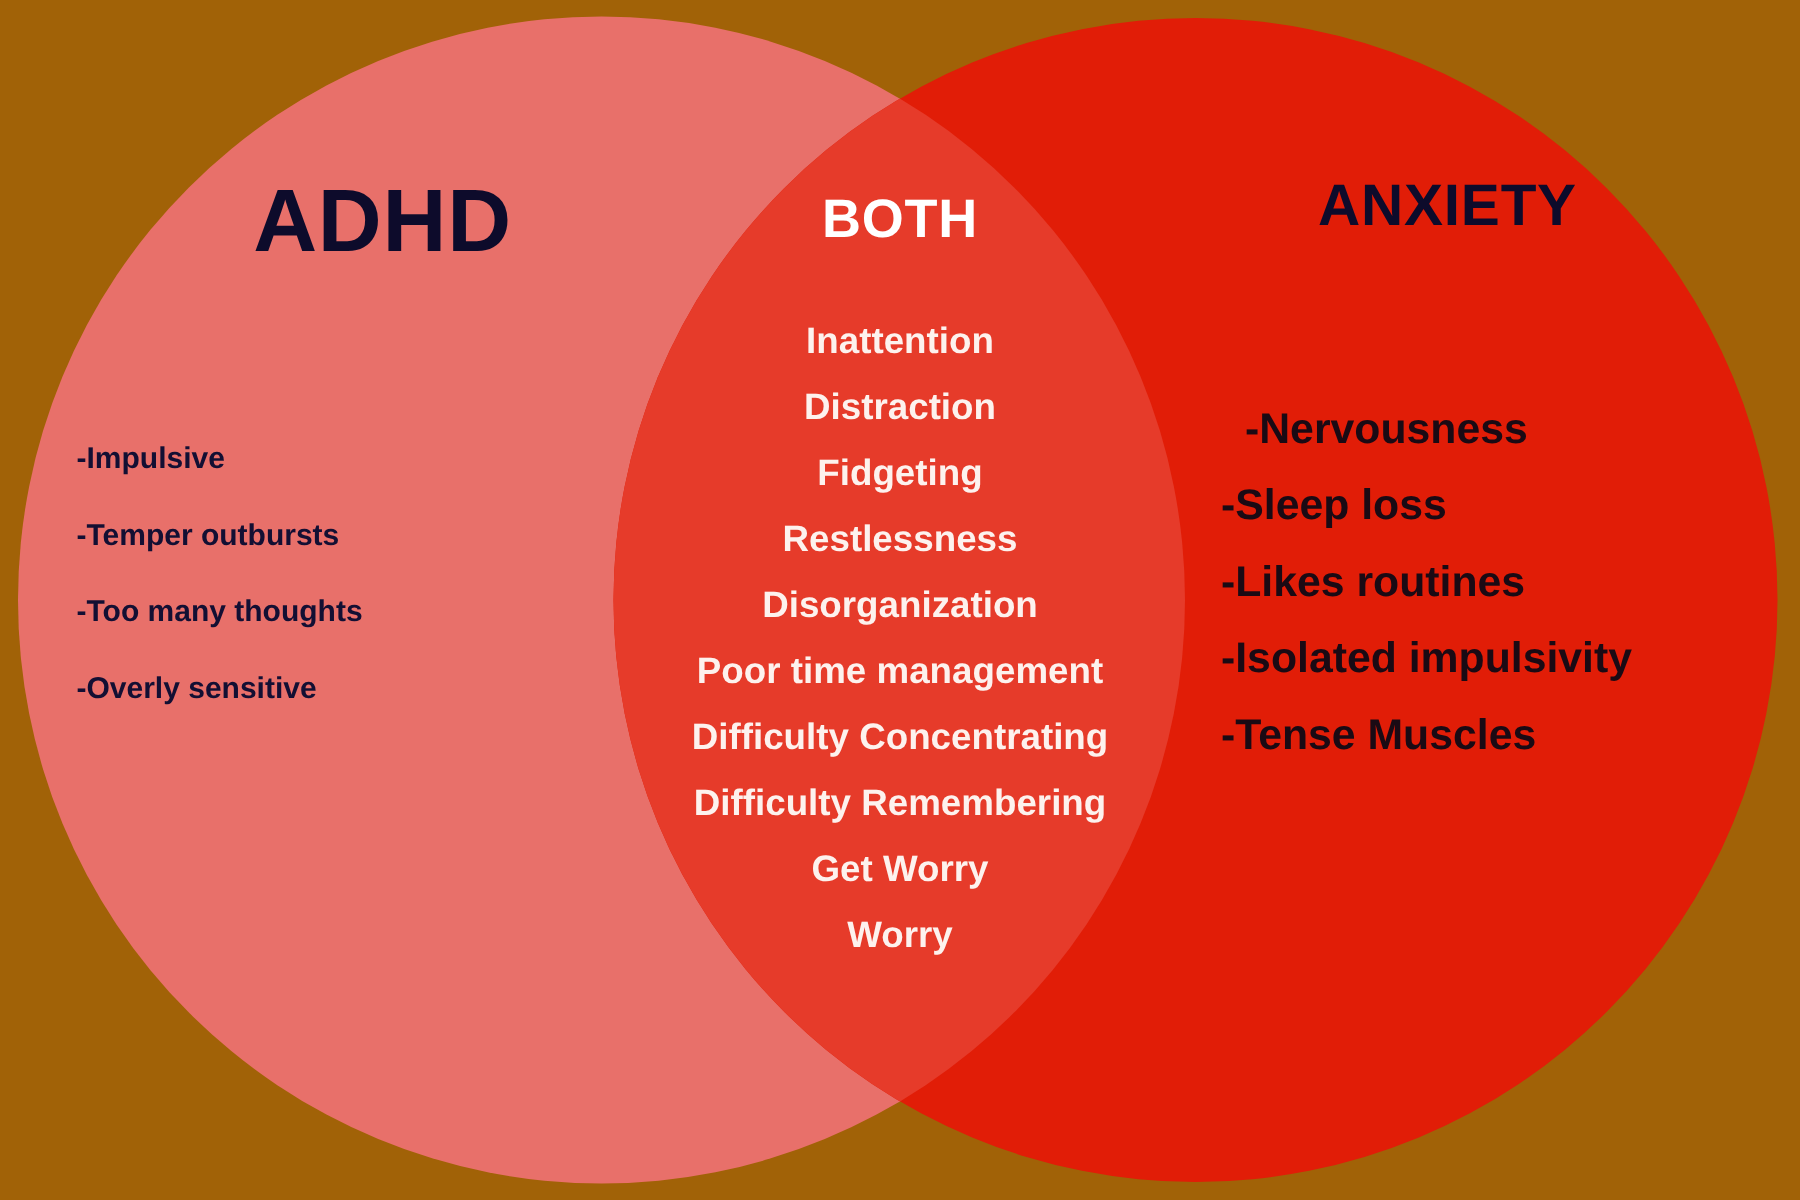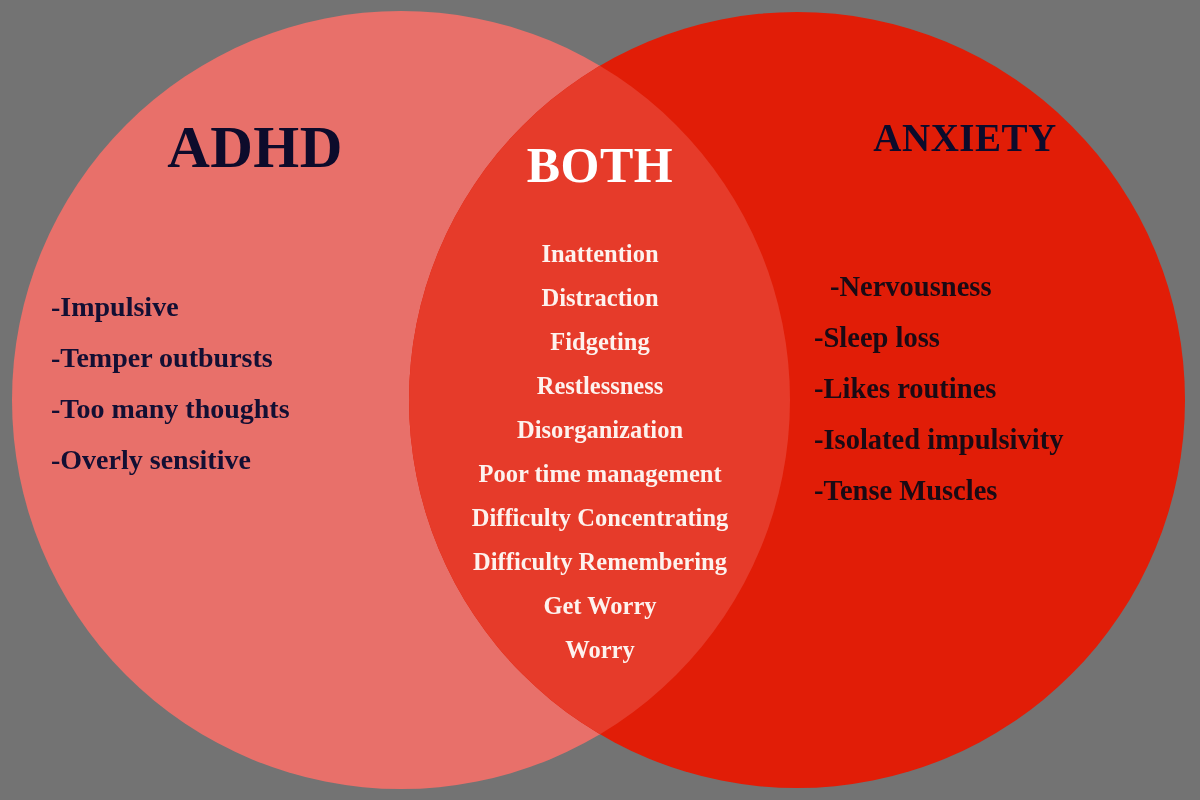--- a/index.html
+++ b/index.html
@@ -57,41 +57,41 @@
   }
   #panel-left .term-list {
     list-style: none;
     margin: 0;
     padding: 0;
     margin-top: 104px;
     text-align: left;
     padding-left: 11px;
   }
   #panel-left .term-list li {
-    font-size: 28px;
+    font-size: 20px;
     font-weight: 700;
     color: #130f33;
     line-height: 51px;
     white-space: nowrap;
   }
 
   
   #panel-center {
     left: 412px;
     top: 124px;
     width: 376px;
     text-align: center;
   }
   #panel-center .set-title {
-    font-size: 50px;
+    font-size: 36px;
     font-weight: 700;
     color: #ffffff;
     letter-spacing: 0.5px;
     line-height: 1.0;
-    margin: 16px;
+    margin: 4px;
   }
   #panel-center .term-list {
     list-style: none;
     margin: 16px;
     padding: 0;
     margin-top: 42px;
   }
   #panel-center .term-list li {
     font-size: 24.5px;
     font-weight: 700;
@@ -128,21 +128,21 @@
     font-size: 28.5px;
     font-weight: 700;
     color: #1a0a14;
     line-height: 51px;
     white-space: nowrap;
   }
 </style>
 </head>
 <body>
 
-<div id="venn-stage" style="background: #737373; font-family: Liberation Serif, serif;">
+<div id="venn-stage" style="background: #a16207;">
 
   <svg id="venn-svg" viewBox="0 0 1200 800">
     <defs>
       <clipPath id="clip-left-circle">
         <circle cx="401" cy="400" r="389"></circle>
       </clipPath>
     </defs>
     <circle id="circle-left" cx="401" cy="400" r="389" fill="#e8706a"></circle>
     <circle id="circle-right" cx="797" cy="400" r="388" fill="#e11d07"></circle>
     <g clip-path="url(#clip-left-circle)">

